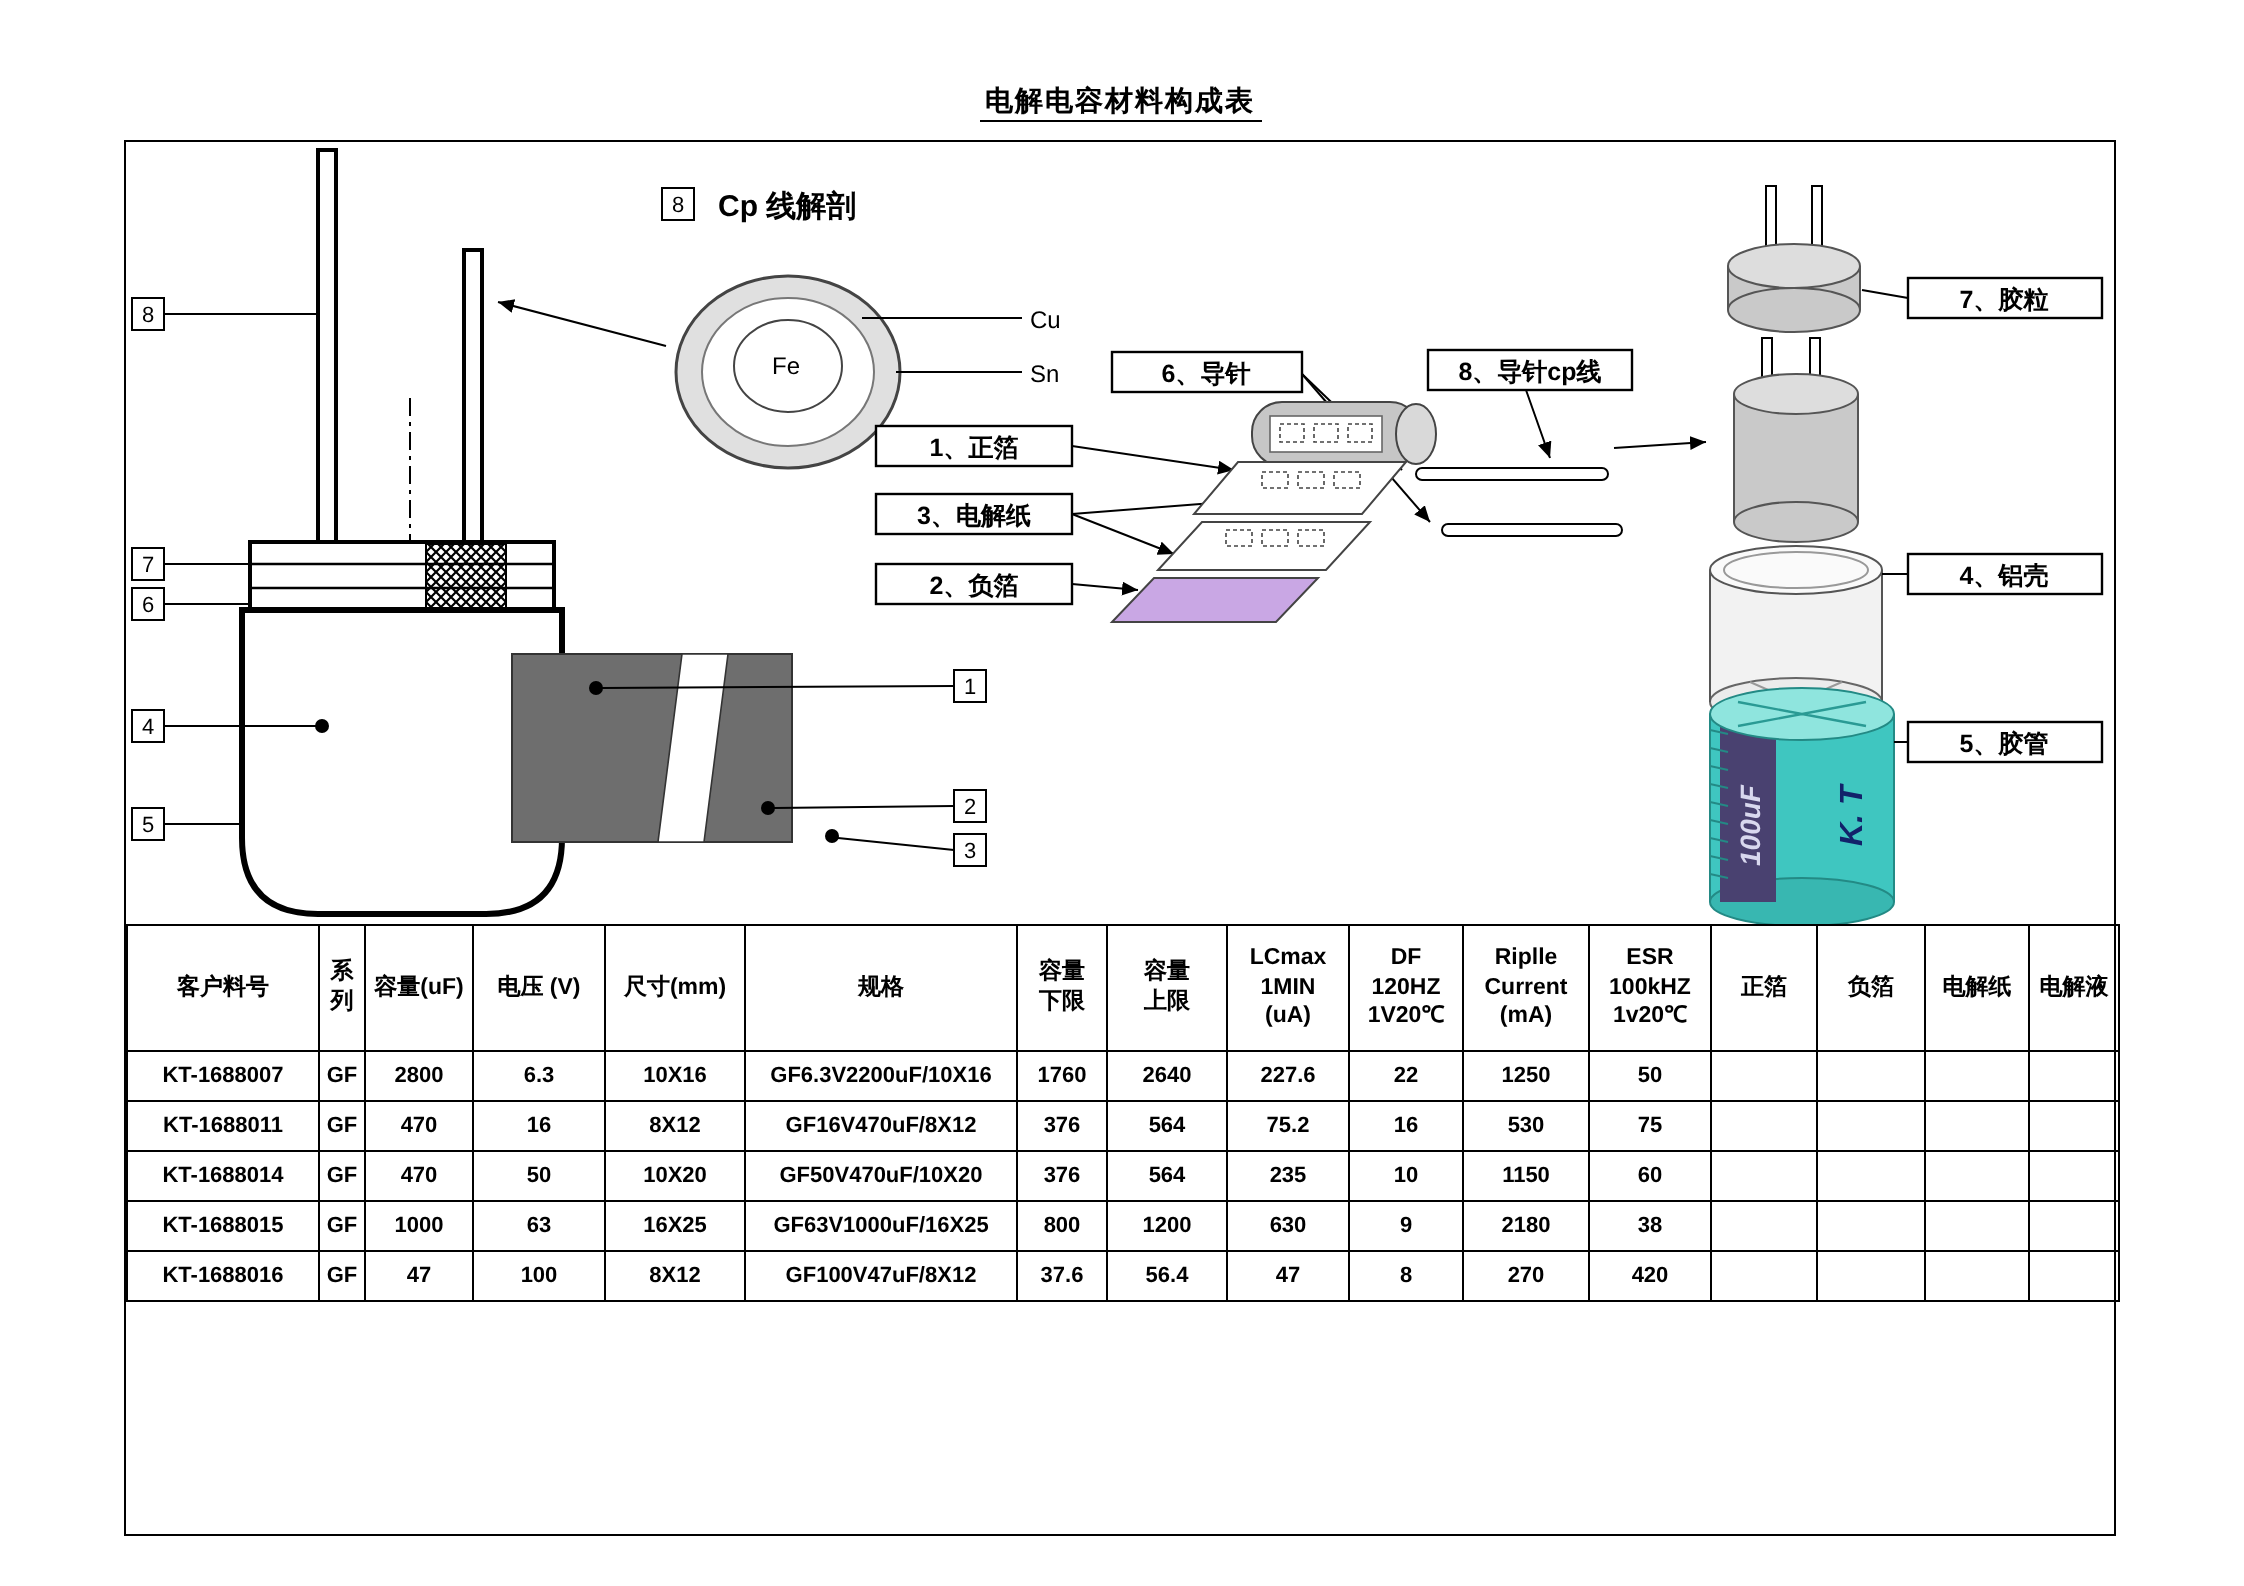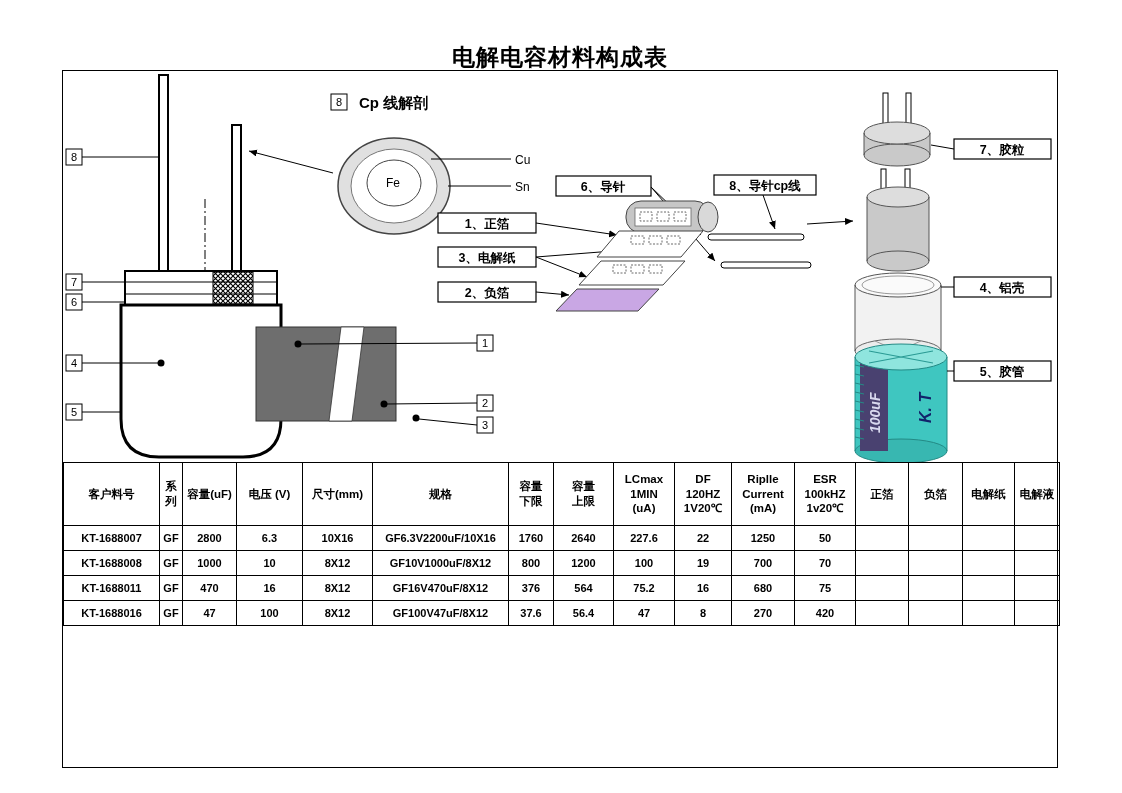--- a/index.html
+++ b/index.html
@@ -1,21 +1,21 @@
 <!DOCTYPE html>
 <html><head>
 <meta charset="utf-8">
 <style>
   html,body { margin:0; padding:0; }
   body {
     width:1122px; height:793px; background:#ffffff; position:relative;
     font-family:"Liberation Sans", sans-serif; color:#000;
   }
   .title-wrap { position:absolute; top:42px; left:62px; width:996px; text-align:center; }
-  .title-wrap span { font-size:23px; font-weight:bold; border-bottom:1.5px solid #000; padding:0 3px 2px; letter-spacing:1px; }
+  .title-wrap span { font-size:14px; font-weight:bold; border-bottom:1.5px solid #000; padding:0 3px 2px; letter-spacing:1px; }
   .sheet {
     position:absolute; left:62px; top:70px; width:996px; height:698px;
     border:1.6px solid #000; box-sizing:border-box; background:#fff;
   }
   .sheet svg { position:absolute; top:0; left:0; }
   table.spec {
     position:absolute; top:391px; left:0; width:100%;
     border-collapse:collapse; table-layout:fixed;
   }
   table.spec th, table.spec td {
@@ -316,50 +316,68 @@
           <td>227.6</td>
           <td>22</td>
           <td>1250</td>
           <td>50</td>
           <td></td>
           <td></td>
           <td></td>
           <td></td>
         </tr>
         <tr>
-          <td>KT-1688008</td>
-          <td>GF</td>
-          <td>1000</td>
-          <td>10</td>
-          <td>8X12</td>
-          <td>GF10V1000uF/8X12</td>
-          <td>800</td>
-          <td>1200</td>
-          <td>100</td>
-          <td>19</td>
-          <td>700</td>
-          <td>70</td>
-          <td></td>
-          <td></td>
-          <td></td>
-          <td></td>
-        </tr>
-        <tr>
           <td>KT-1688011</td>
           <td>GF</td>
           <td>470</td>
           <td>16</td>
           <td>8X12</td>
           <td>GF16V470uF/8X12</td>
           <td>376</td>
           <td>564</td>
           <td>75.2</td>
           <td>16</td>
-          <td>680</td>
+          <td>530</td>
           <td>75</td>
+          <td></td>
+          <td></td>
+          <td></td>
+          <td></td>
+        </tr>
+        <tr>
+          <td>KT-1688014</td>
+          <td>GF</td>
+          <td>470</td>
+          <td>50</td>
+          <td>10X20</td>
+          <td>GF50V470uF/10X20</td>
+          <td>376</td>
+          <td>564</td>
+          <td>235</td>
+          <td>10</td>
+          <td>1150</td>
+          <td>60</td>
+          <td></td>
+          <td></td>
+          <td></td>
+          <td></td>
+        </tr>
+        <tr>
+          <td>KT-1688015</td>
+          <td>GF</td>
+          <td>1000</td>
+          <td>63</td>
+          <td>16X25</td>
+          <td>GF63V1000uF/16X25</td>
+          <td>800</td>
+          <td>1200</td>
+          <td>630</td>
+          <td>9</td>
+          <td>2180</td>
+          <td>38</td>
           <td></td>
           <td></td>
           <td></td>
           <td></td>
         </tr>
         <tr>
           <td>KT-1688016</td>
           <td>GF</td>
           <td>47</td>
           <td>100</td>

